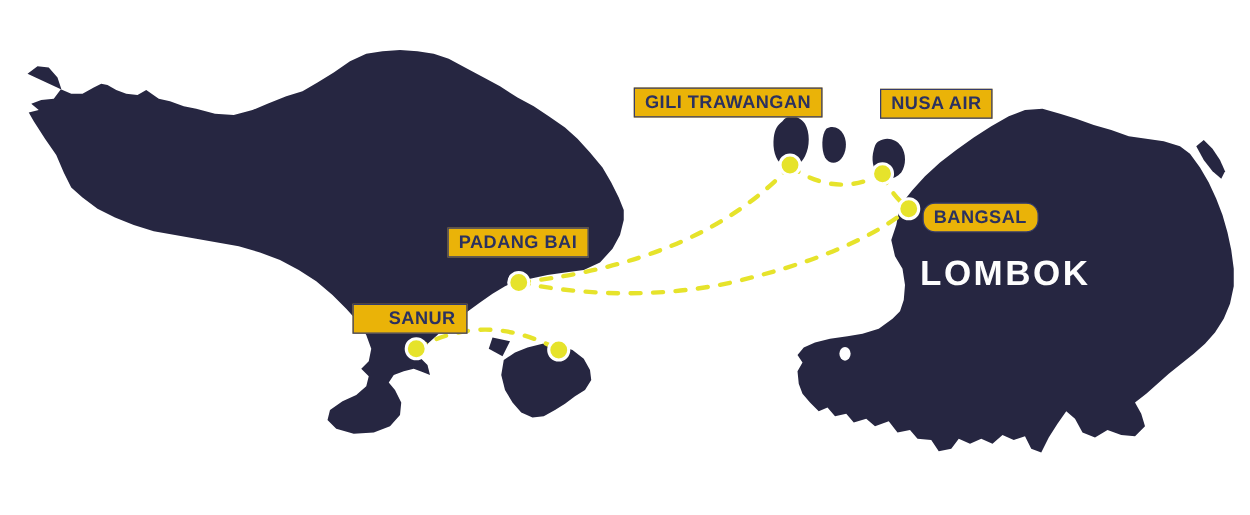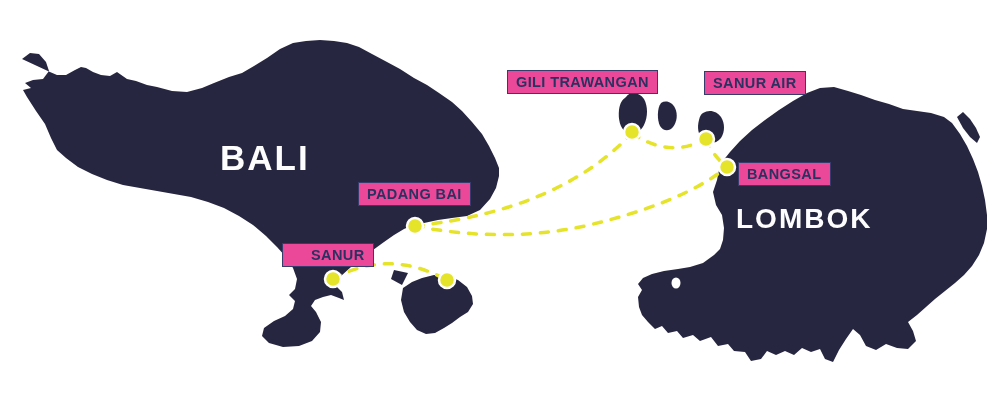--- a/index.html
+++ b/index.html
@@ -13,21 +13,21 @@
   .map-wrap svg{position:absolute;left:0;top:0;}
   .island{fill:#262641;stroke:none;}
   .hole{fill:#ffffff;}
   .route{
     fill:none;stroke:#e6e32b;stroke-width:3.5;
     stroke-dasharray:8 10;stroke-linecap:round;
   }
   .port-dot{fill:#e6e32b;stroke:#ffffff;stroke-width:2.5;}
   .port-label{
     position:absolute;
-    background:#ec4899;
+    background:#eab308;
     border:1.5px solid #363c6b;
     color:#2b3160;
     font-weight:bold;
     font-size:14.5px;
     letter-spacing:0.4px;
     line-height:1;
     padding:4px 8px 3px 8px;
     white-space:nowrap;
     z-index:3;
   }
@@ -40,21 +40,21 @@
     z-index:2;
     white-space:nowrap;
   }
   .island-label.bali{left:220px;top:140px;font-size:35px;}
   .island-label.lombok{left:736px;top:205px;font-size:28px;}
   .pl-sanur{left:282px;top:243px;padding-left:28px;}
   .pl-padangbai{left:358px;top:182px;}
   .pl-nusapenida{left:466px;top:270px;}
   .pl-gilitrawangan{left:507px;top:70px;}
   .pl-giliair{left:704px;top:71px;}
-  .pl-bangsal{left:738px;top:162px;}
+  .pl-bangsal{left:738px;top:162px;border-radius:10px;}
 </style>
 </head>
 <body>
 
 <div class="map-wrap">
 
   <svg width="1000" height="412" viewBox="0 0 1000 412">
 
     <path class="island" d="
       M22,59 L30,53 L39,54 L46,62 L49,71 L43,79 L33,80 L25,83 L31,88 L23,90
@@ -114,32 +114,29 @@
     <path class="route" d="M706,139 Q712,155 727,167"></path>
 
     <circle class="port-dot" cx="333" cy="279" r="8"></circle>
     <circle class="port-dot" cx="415" cy="226" r="8"></circle>
     <circle class="port-dot" cx="447" cy="280" r="8"></circle>
     <circle class="port-dot" cx="632" cy="132" r="8"></circle>
     <circle class="port-dot" cx="706" cy="139" r="8"></circle>
     <circle class="port-dot" cx="727" cy="167" r="8"></circle>
   </svg>
 
-  <div class="island-label bali">
-    <span>BALI</span>
-  </div>
   <div class="island-label lombok">
     <span>LOMBOK</span>
   </div>
 
   <div class="port-label pl-gilitrawangan">
     <span>GILI TRAWANGAN</span>
   </div>
   <div class="port-label pl-giliair">
-    <span>SANUR AIR</span>
+    <span>NUSA AIR</span>
   </div>
   <div class="port-label pl-bangsal">
     <span>BANGSAL</span>
   </div>
   <div class="port-label pl-padangbai">
     <span>PADANG BAI</span>
   </div>
   <div class="port-label pl-sanur">
     <span>SANUR</span>
   </div>

